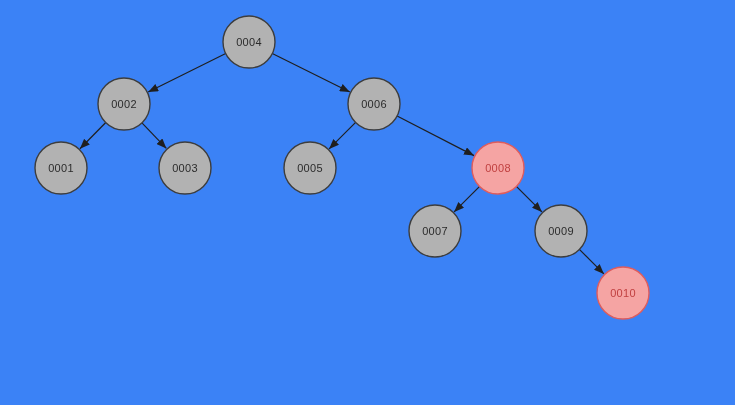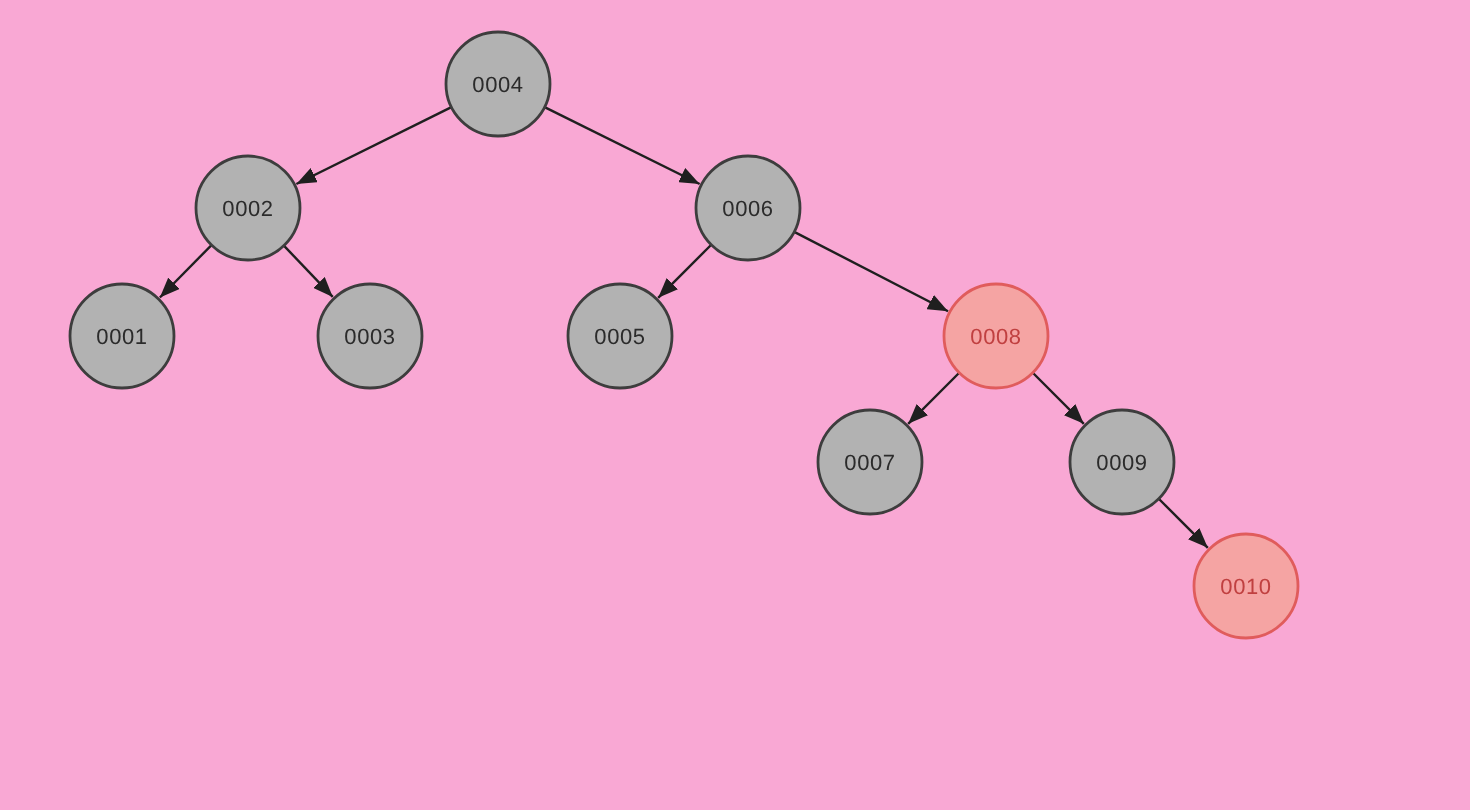--- a/index.html
+++ b/index.html
@@ -5,21 +5,21 @@
   html, body {
     margin: 0;
     padding: 0;
     background: #ffffff;
     font-family: "Liberation Sans", sans-serif;
   }
   .stage {
     position: relative;
     width: 735px;
     height: 405px;
-    background: #f9a8d4;
+    background: #3b82f6;
     overflow: hidden;
   }
   svg text {
     font-family: "Liberation Sans", sans-serif;
     font-size: 11px;
     letter-spacing: 0.3px;
     user-select: none;
   }
 </style>
 </head>

